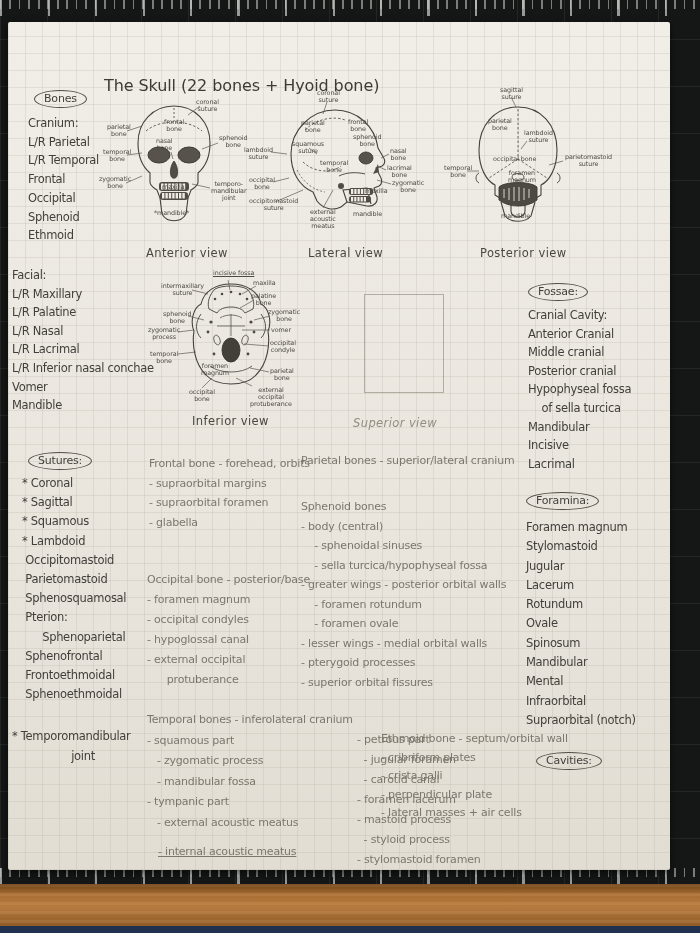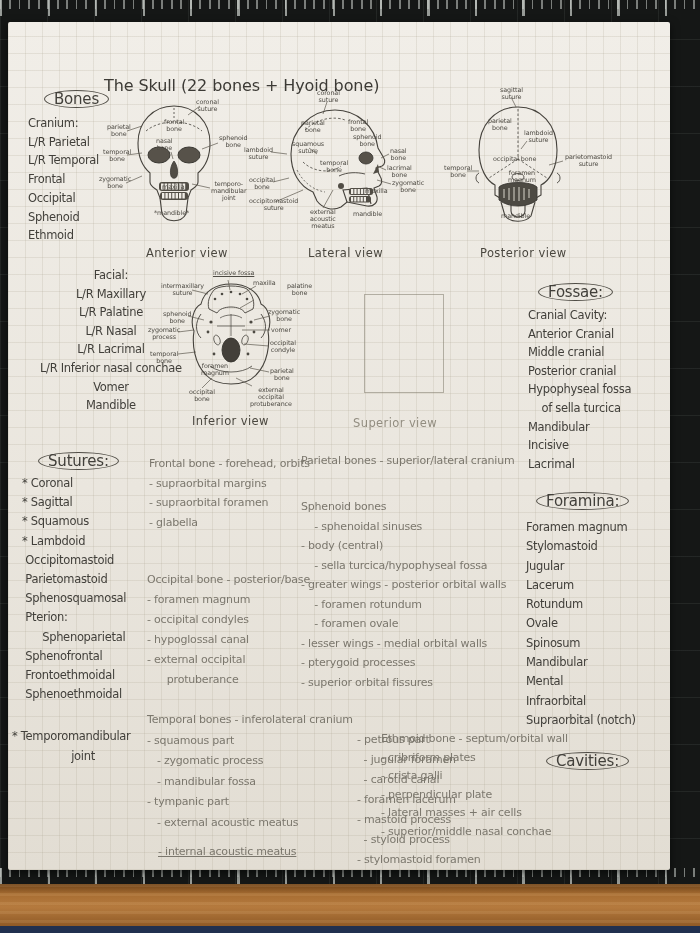--- a/index.html
+++ b/index.html
@@ -30,24 +30,24 @@
       repeating-linear-gradient(90deg, rgba(168,160,140,.20) 0 1px, transparent 1px 17px),
       linear-gradient(180deg,#f1eee8 0%,#eae6de 55%,#e2ddd3 100%);
     box-shadow:0 3px 10px rgba(0,0,0,.55);border-radius:2px;}
   
   .content{position:absolute;inset:0;}
   .list{position:absolute;}
   .ln{white-space:pre;}
   .pen{color:#413f3a;font-size:11.5px;letter-spacing:-.3px;}
   .pencil{color:#7b776d;font-size:11px;letter-spacing:-.2px;}
   .title{position:absolute;color:#3c3a35;font-size:16px;letter-spacing:-.1px;white-space:pre;}
-  .cloud{position:absolute;color:#413f3a;font-size:15px;letter-spacing:-.2px;
-    border:1.4px solid #504d46;border-radius:50%;padding:2px 9px;line-height:12px;margin-left:10px;}
+  .cloud{position:absolute;color:#413f3a;font-size:11px;letter-spacing:-.2px;
+    border:1.4px solid #504d46;border-radius:50%;padding:2px 9px;line-height:12px;}
   .cap{position:absolute;color:#4a473f;font-size:11.5px;letter-spacing:.4px;white-space:pre;}
-  .cap-pencil{color:#928d80;}
+  .cap-pencil{color:#928d80;font-style:italic;}
   .labels{position:absolute;inset:0;}
   .lbl{position:absolute;white-space:pre;text-align:center;
     font-size:6.4px;line-height:6.8px;color:#4e4b44;letter-spacing:-.1px;}
   .figure-svg{position:absolute;overflow:visible;}
   .sup-box{position:absolute;left:364px;top:294px;width:78px;height:97px;
     border:1px solid rgba(130,124,110,.55);}
   svg path,svg line,svg ellipse,svg circle{vector-effect:non-scaling-stroke;}
 </style>
 </head>
 <body>
@@ -67,21 +67,21 @@
     <div class="cloud" style="left:34px;top:90px;">Bones</div>
     <div class="list pen" style="left:28px;top:114px;line-height:18.7px;">
         <div class="ln">Cranium:</div>
         <div class="ln">L/R Parietal</div>
         <div class="ln">L/R Temporal</div>
         <div class="ln">Frontal</div>
         <div class="ln">Occipital</div>
         <div class="ln">Sphenoid</div>
         <div class="ln">Ethmoid</div>
       </div>
-    <div class="list pen" style="left:40px;top:266px;line-height:18.6px;text-align:center;">
+    <div class="list pen" style="left:12px;top:266px;line-height:18.6px;">
         <div class="ln">Facial:</div>
         <div class="ln">L/R Maxillary</div>
         <div class="ln">L/R Palatine</div>
         <div class="ln">L/R Nasal</div>
         <div class="ln">L/R Lacrimal</div>
         <div class="ln">L/R Inferior nasal conchae</div>
         <div class="ln">Vomer</div>
         <div class="ln">Mandible</div>
       </div>
     <div class="cloud" style="left:28px;top:452px;">Sutures:</div>
@@ -155,22 +155,22 @@
         <div class="ln">   - external acoustic meatus</div>
       </div>
     <div class="list pencil" style="left:158px;top:845px;text-decoration:underline;">
         <div class="ln">- internal acoustic meatus</div>
       </div>
     <div class="list pencil" style="left:301px;top:454px;">
         <div class="ln">Parietal bones - superior/lateral cranium</div>
       </div>
     <div class="list pencil" style="left:301px;top:497px;line-height:19.5px;">
         <div class="ln">Sphenoid bones</div>
+        <div class="ln">- body (central)</div>
         <div class="ln">    - sphenoidal sinuses</div>
-        <div class="ln">- body (central)</div>
         <div class="ln">    - sella turcica/hypophyseal fossa</div>
         <div class="ln">- greater wings - posterior orbital walls</div>
         <div class="ln">    - foramen rotundum</div>
         <div class="ln">    - foramen ovale</div>
         <div class="ln">- lesser wings - medial orbital walls</div>
         <div class="ln">- pterygoid processes</div>
         <div class="ln">- superior orbital fissures</div>
       </div>
     <div class="list pencil" style="left:357px;top:730px;line-height:20px;">
         <div class="ln">- petrous part</div>
@@ -180,21 +180,20 @@
         <div class="ln">- mastoid process</div>
         <div class="ln">  - styloid process</div>
         <div class="ln">- stylomastoid foramen</div>
       </div>
     <div class="list pencil" style="left:381px;top:730px;line-height:18.5px;width:175px;">
         <div class="ln">Ethmoid bone - septum/orbital wall</div>
         <div class="ln">- cribriform plates</div>
         <div class="ln">- crista galli</div>
         <div class="ln">- perpendicular plate</div>
         <div class="ln">- lateral masses + air cells</div>
-        <div class="ln">- superior/middle nasal conchae</div>
       </div>
 
     <div class="cap" style="left:146px;top:246px;">Anterior view</div>
     <div class="cap" style="left:308px;top:246px;">Lateral view</div>
     <div class="cap" style="left:480px;top:246px;">Posterior view</div>
     <div class="cap" style="left:192px;top:414px;">Inferior view</div>
     <div class="cap cap-pencil" style="left:353px;top:416px;">Superior view</div>
 
     <div class="sup-box"></div>
 
@@ -418,21 +417,21 @@
 bone</div>
         <div class="lbl" style="left: 508px; top: 170px;">foramen
 magnum</div>
         <div class="lbl" style="left: 501px; top: 213px;">mandible</div>
       </div>
     <div class="labels">
         <div class="lbl" style="left: 213px; top: 270px; text-decoration: underline;">incisive fossa</div>
         <div class="lbl" style="left: 161px; top: 283px;">intermaxillary
 suture</div>
         <div class="lbl" style="left: 253px; top: 280px;">maxilla</div>
-        <div class="lbl" style="left: 251px; top: 283px; margin-left: 36px;">palatine
+        <div class="lbl" style="left: 251px; top: 293px;">palatine
 bone</div>
         <div class="lbl" style="left: 163px; top: 311px;">sphenoid
 bone</div>
         <div class="lbl" style="left: 268px; top: 309px;">zygomatic
 bone</div>
         <div class="lbl" style="left: 148px; top: 327px;">zygomatic
 process</div>
         <div class="lbl" style="left: 271px; top: 327px;">vomer</div>
         <div class="lbl" style="left: 150px; top: 351px;">temporal
 bone</div>

